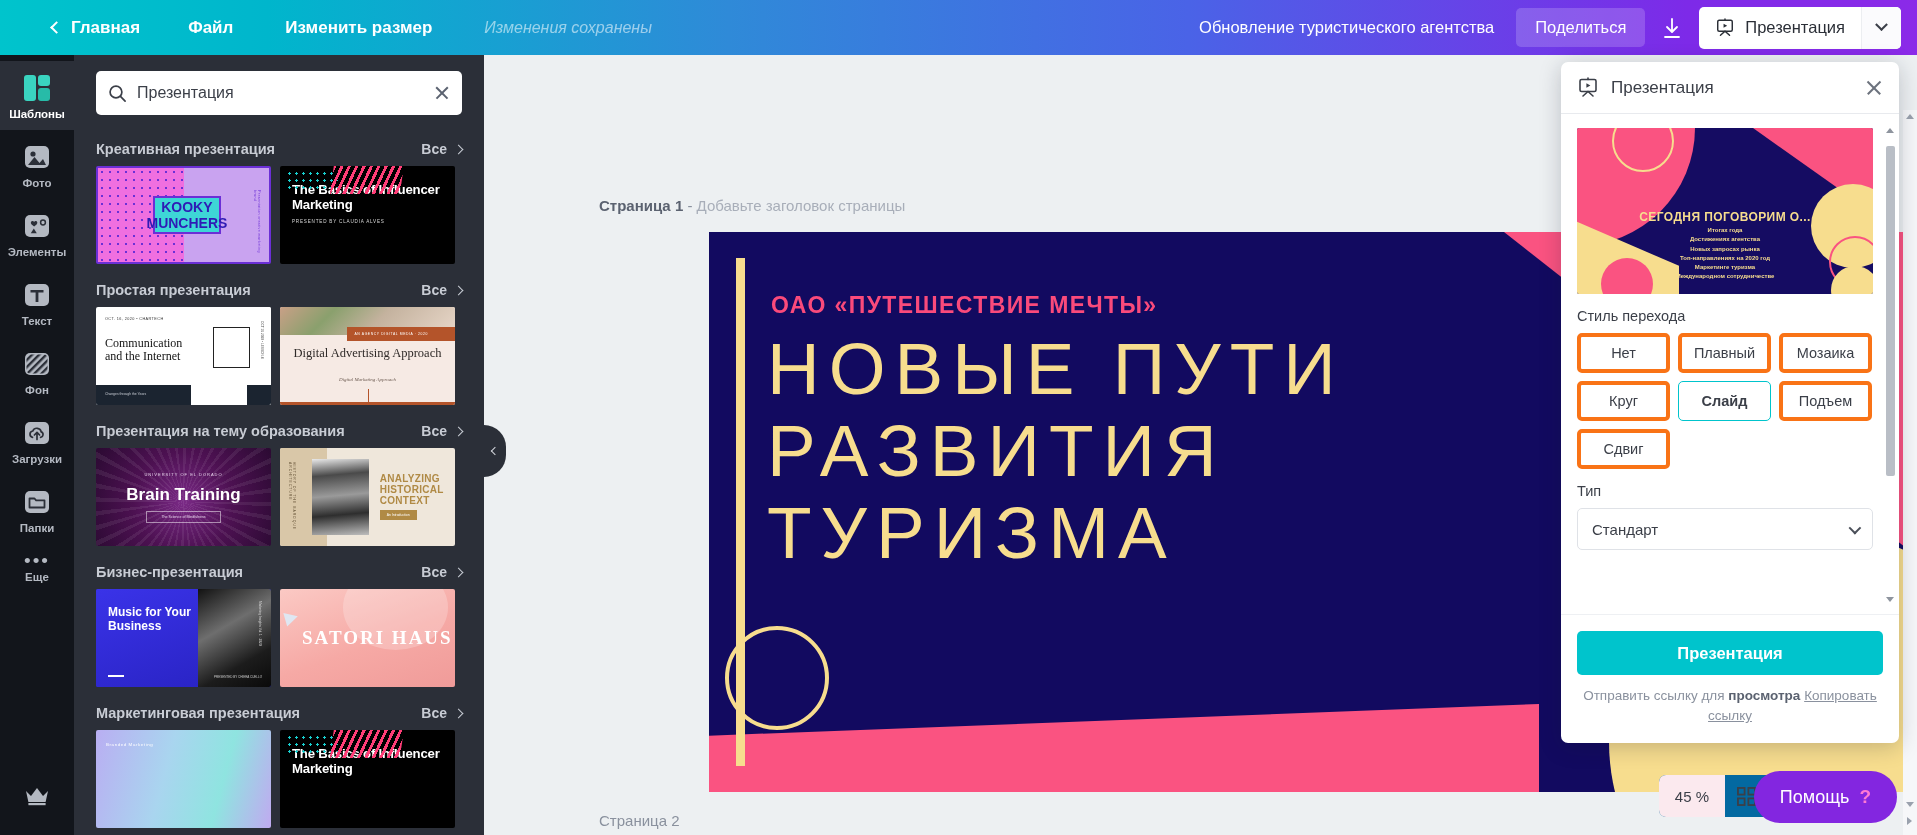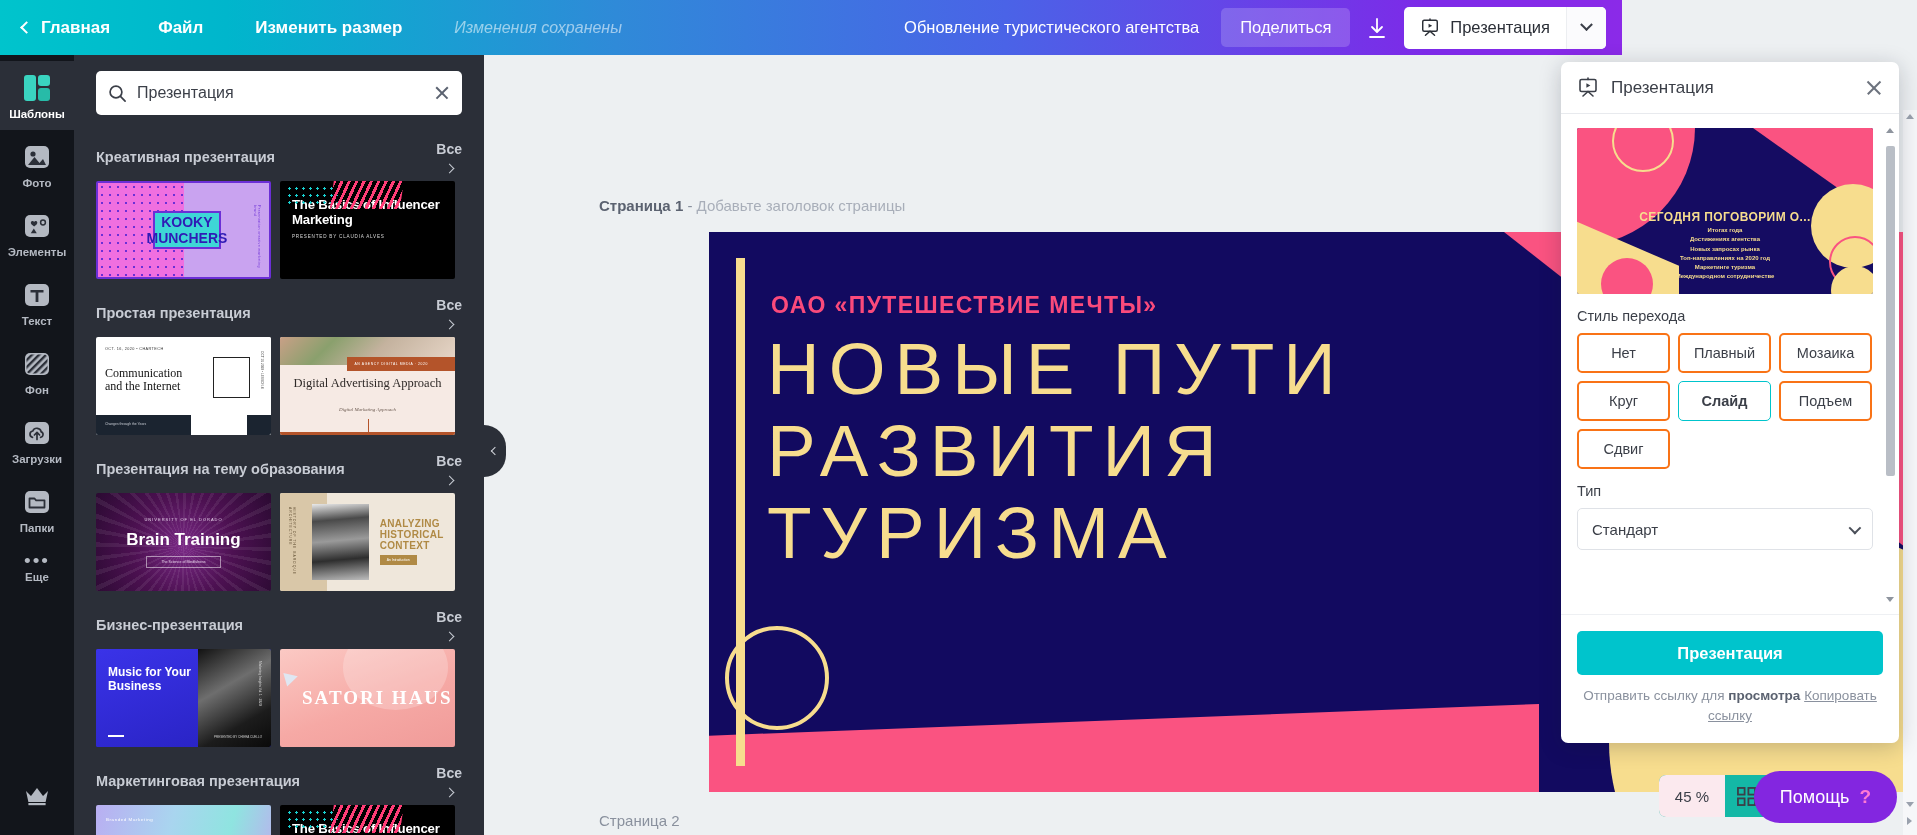--- a/index.html
+++ b/index.html
@@ -6,23 +6,23 @@
   html, body {
     width: 1917px; height: 835px;
     overflow: hidden;
     font-family: "Liberation Sans", sans-serif;
     background: #edf0f2;
   }
   #app { position: relative; width: 1917px; height: 835px; }
 
   
   .topbar {
-    position: absolute; left: 0; top: 0; width: 1622px; height: 55px;
+    position: absolute; left: 0; top: 0; width: 1917px; height: 55px;
     background: linear-gradient(90deg,#00c4cc 0%, #00b6cc 14%, #2f8ad8 38%, #4a63e7 62%, #7d2ae8 88%, #8b2ae8 100%);
-    display: flex; align-items: center; color: #fff; z-index: 40;
+    display: flex; align-items: center; color: #fff; z-index: 40; padding-left: 30px;
   }
   .tb-back { display:flex; align-items:center; gap:10px; margin-left:22px; cursor:pointer; }
   .chev-left { width:9px; height:9px; border-left:2px solid #fff; border-bottom:2px solid #fff; transform: rotate(45deg); display:inline-block; }
   .tb-item { font-size:17px; font-weight:700; color:#fff; cursor:pointer; white-space:nowrap; }
   .tb-menu { display:flex; align-items:center; gap:52px; margin-left:48px; }
   .tb-saved { font-size:16px; color: rgba(255,255,255,0.55); font-style: italic; margin-left:52px; white-space:nowrap;}
   .tb-right { margin-left:auto; display:flex; align-items:center; gap:0; padding-right:16px; }
   .doc-title { font-size:16.5px; color:#fff; margin-right:22px; white-space:nowrap; }
   .btn-share {
     background: rgba(255,255,255,0.18); border-radius:5px; color:#fff;
@@ -68,21 +68,21 @@
   .x-close::before, .x-close::after {
     content:""; position:absolute; left:0; top:7px; width:16px; height:1.6px; background:#5b6270;
   }
   .x-close::before { transform:rotate(45deg); }
   .x-close::after  { transform:rotate(-45deg); }
 
   .tscroll { height:712px; overflow:hidden; padding:0 0 0 0; }
   .cat { padding:10px 22px 0 22px; }
   .cat-head { display:flex; align-items:center; justify-content:space-between; padding:8px 0 9px; }
   .cat-title { font-size:14.5px; color:#c8ccd4; font-weight:700; }
-  .cat-all { display:flex; align-items:center; gap:8px; cursor:pointer;flex-direction:column; }
+  .cat-all { display:flex; align-items:center; gap:8px; cursor:pointer; }
   .cat-all span { font-size:14px; color:#c8ccd4; font-weight:700; }
   .chev-r { width:7px; height:7px; border-right:1.8px solid #c8ccd4; border-top:1.8px solid #c8ccd4; transform:rotate(45deg); }
   .thumbs { display:flex; gap:9px; }
   .thumb { width:175px; height:98px; border-radius:2px; overflow:hidden; position:relative; cursor:pointer; flex:none; }
 
   
   .t-kooky { display:flex; border:2px solid #6b2fd6; }
   .t-kooky .lf { flex:1; background:#f06fe0; background-image: radial-gradient(#6b2fd6 1.1px, transparent 1.2px); background-size:8px 8px; }
   .t-kooky .rt { flex:1; background:#c9a3f0; position:relative;}
   .t-kooky .badge {
@@ -165,21 +165,21 @@
   .sh-yellow-circ { position:absolute; right:-105px; bottom:-160px; width:420px; height:420px; border-radius:50%; background:#f7dd8e; }
   .sh-ring-big { position:absolute; right:60px; top:62px; width:300px; height:300px; border-radius:50%; border:4px solid #f7dd8e; }
   .sh-ring-sm { position:absolute; left:16px; bottom:62px; width:104px; height:104px; border-radius:50%; border:4px solid #f7dd8e; }
   .sh-ybar { position:absolute; left:27px; top:26px; width:9px; bottom:26px; background:#f7dd8e; }
 
   .s-eyebrow { position:absolute; left:62px; top:60px; color:#fa4a7b; font-size:23px; font-weight:700; letter-spacing:1.4px; }
   .s-title { position:absolute; left:58px; top:96px; color:#f7dd8e; font-size:73px; font-weight:400; letter-spacing:9px; line-height:1.12; }
 
   
   .zoomer {
-    position:absolute; right:108px; bottom:18px; height:42px; background:#14b8a6;
+    position:absolute; right:108px; bottom:18px; height:42px; background:#0369a1;
     border-radius:7px; display:flex; align-items:center; z-index:35;
   }
   .zoom-val { background:#fbe9ee; color:#3b3f48; font-size:15px; padding:0 16px; height:42px; display:flex; align-items:center; border-radius:7px 0 0 7px; cursor:pointer;}
   .grid-ic { width:42px; height:42px; display:flex; align-items:center; justify-content:center; cursor:pointer;}
   .exp-ic { width:42px; height:42px; display:flex; align-items:center; justify-content:center; cursor:pointer;}
   .help-btn {
     position:absolute; right:20px; bottom:12px; height:52px; background:#8326e0; color:#fff;
     border-radius:26px; display:flex; align-items:center; gap:10px; padding:16px 26px;
     font-size:18px; cursor:pointer; z-index:36;
   }
@@ -218,21 +218,21 @@
   .pv .p-bl { position:absolute; left:0; bottom:0; width:102px; height:88px; background:#f7dd8e; clip-path:polygon(0 18%,100% 68%,100% 100%,0 100%);}
   .pv .p-bc { position:absolute; left:24px; bottom:-16px; width:52px; height:52px; border-radius:50%; background:#fa5381;}
   .pv .p-bry { position:absolute; right:-6px; bottom:-20px; width:48px; height:48px; border-radius:50%; background:#f7dd8e;}
   .pv .p-txt { position:absolute; left:0; right:0; top:44px; text-align:center; color:#f7dd8e; }
   .pv .p-txt .h { font-size:12px; font-weight:700; letter-spacing:.4px;margin-top:38px; }
   .pv .p-txt .l { font-size:6px; font-weight:700; margin-top:3.2px; }
 
   .sec-lbl { font-size:14.5px; color:#3b3f48; margin:14px 0 9px; }
   .chips { display:flex; flex-wrap:wrap; gap:8px; width:296px; }
   .chip {
-    width:93px; height:40px; border:2px solid #f97316; border-radius:5px;
+    width:93px; height:40px; border:4px solid #f97316; border-radius:5px;
     display:flex; align-items:center; justify-content:center; font-size:14.5px; color:#3b3f48;
     cursor:pointer; background:#fff;
   }
   .chip.sel { border:1.8px solid #00c4cc; font-weight:700;text-align:center; }
   .pp-select {
     width:296px; height:42px; border:1px solid #dfe2e7; border-radius:5px;
     display:flex; align-items:center; padding:0 14px; font-size:15px; color:#3b3f48; cursor:pointer;
   }
   .pp-select .c { margin-left:auto; width:9px; height:9px; border-right:2px solid #4a4f59; border-bottom:2px solid #4a4f59; transform:rotate(45deg) translateY(-2px);}
 

